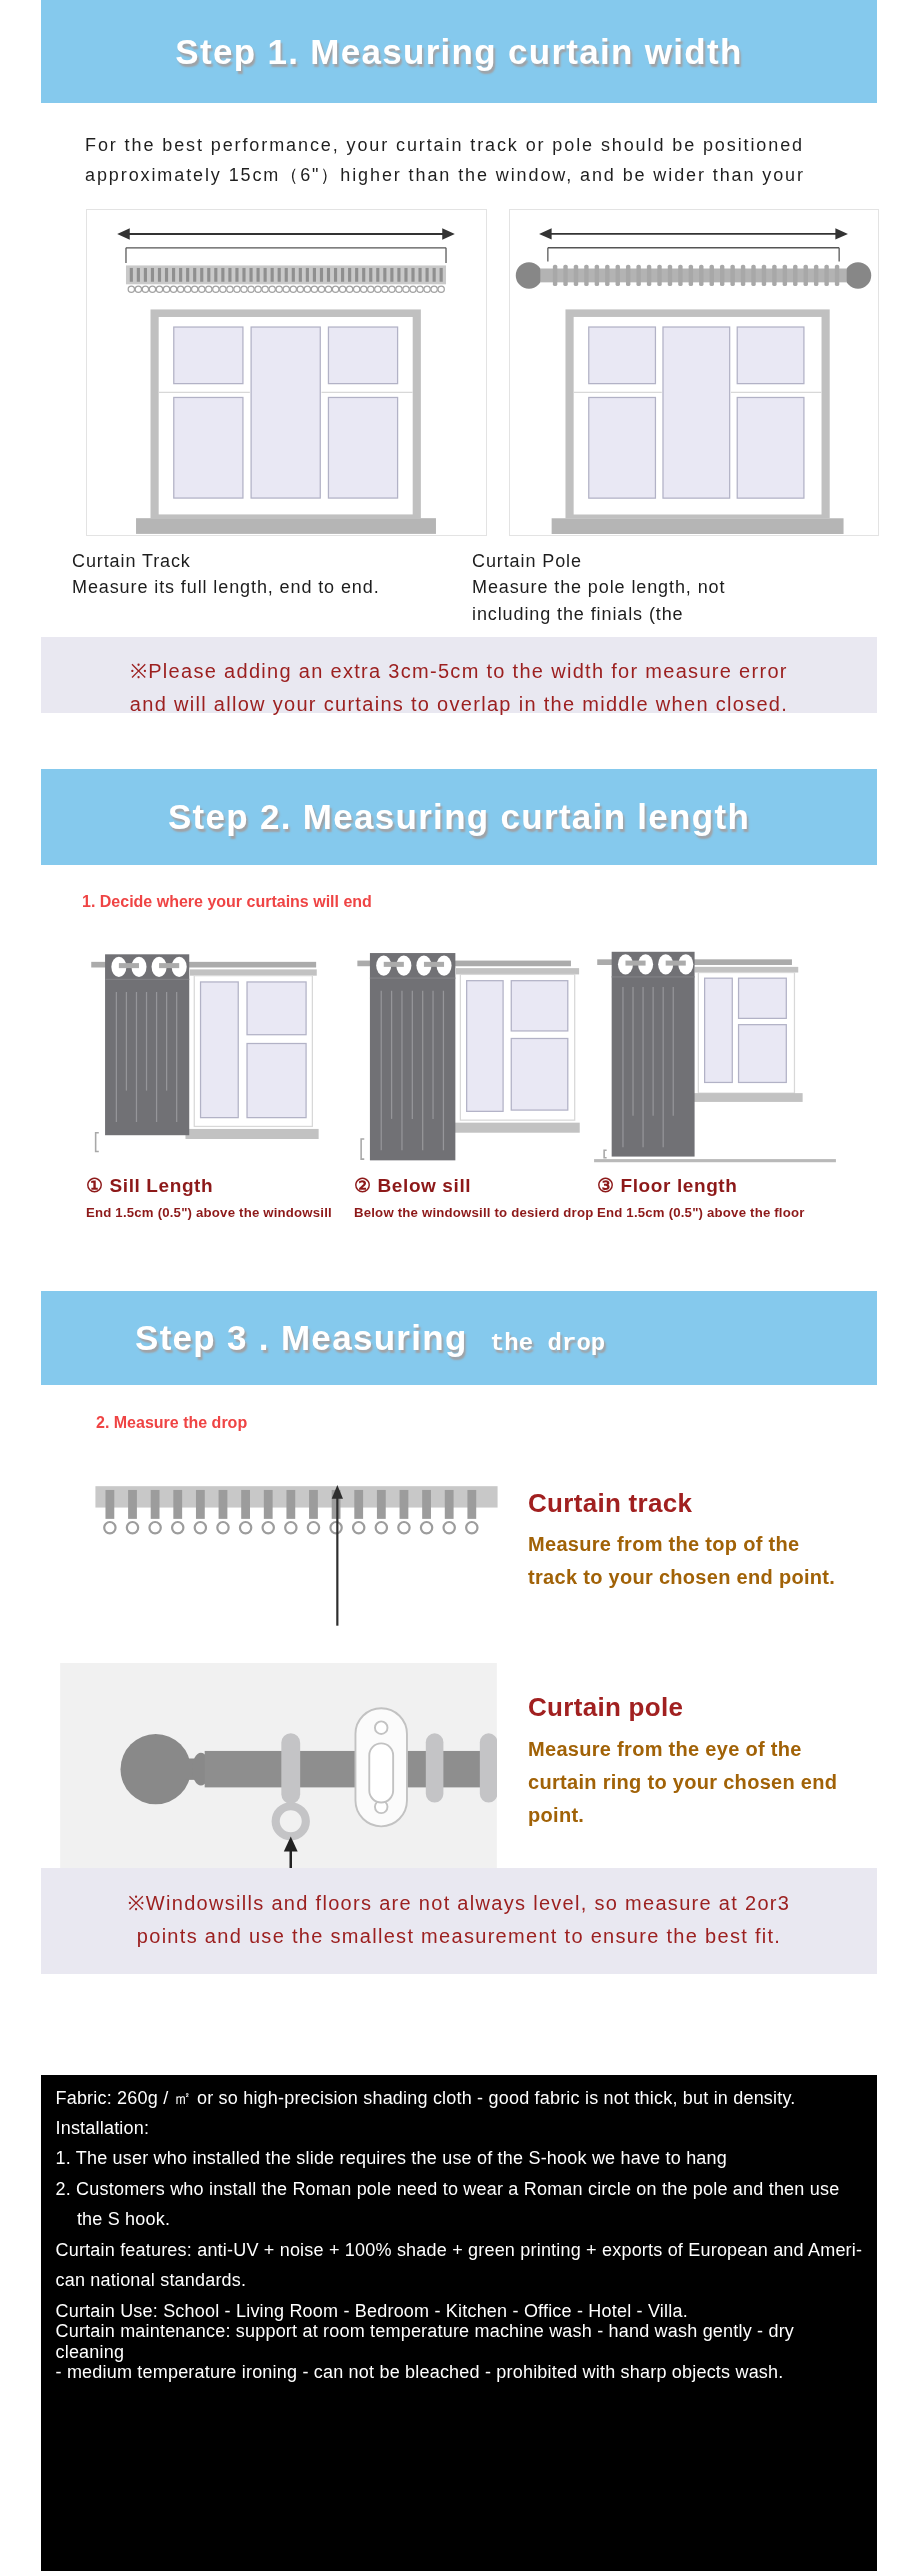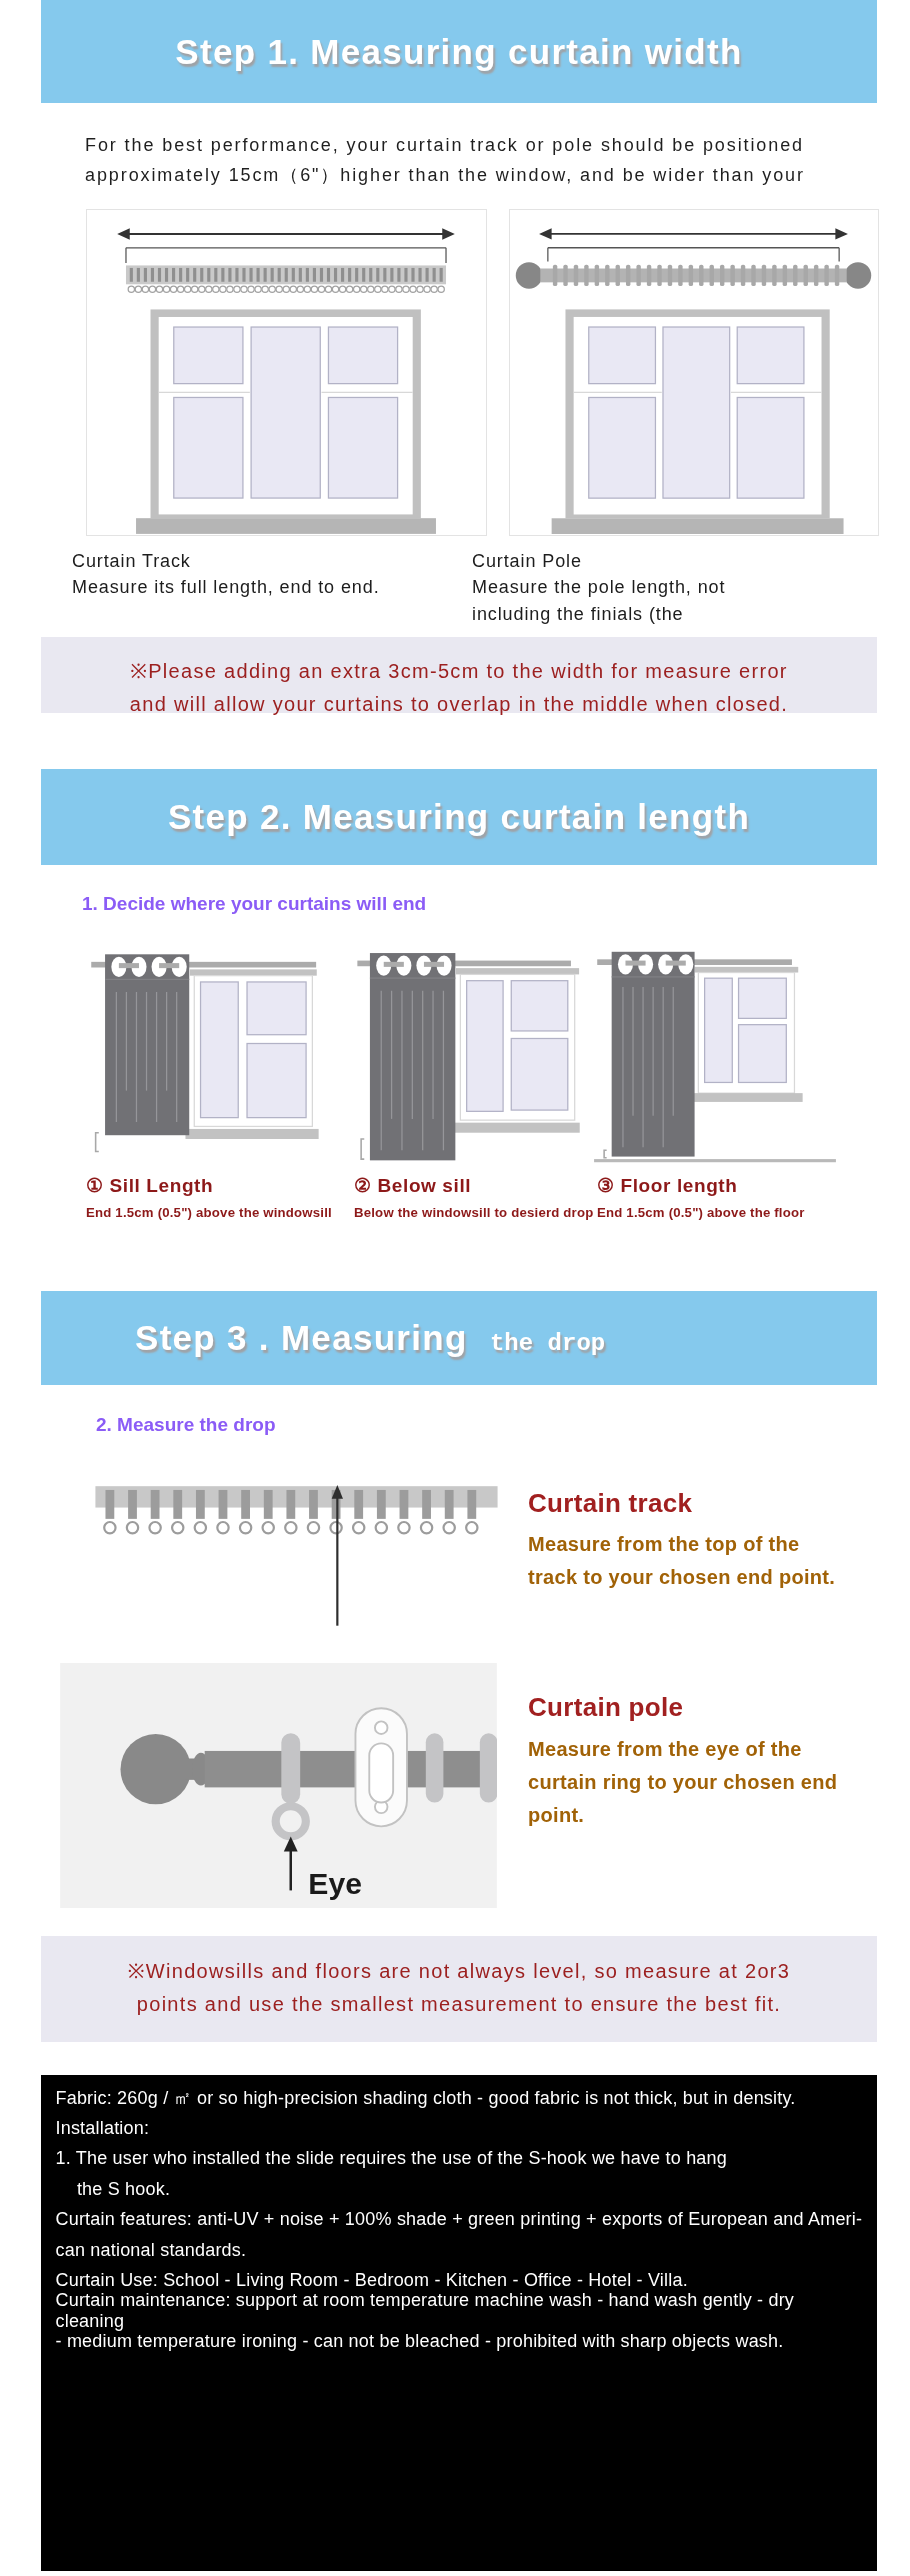--- a/index.html
+++ b/index.html
@@ -9,21 +9,21 @@
   .banner{position:absolute;left:41px;width:836px;background:#85c9ed;color:#ffffff;
           font-weight:700;text-align:center;letter-spacing:1.3px;
           text-shadow:1.9px 2.5px 1.9px #a0a1a4;}
   .banner .bt{display:inline-block;}
   .intro{position:absolute;left:85px;top:130px;font-size:18px;letter-spacing:1.9px;
          line-height:30px;color:#1f1f1f;}
   .dbox{position:absolute;border:0.6px solid #e3e3e3;background:#ffffff;}
   .lbl{position:absolute;font-size:18px;letter-spacing:0.9px;color:#1d1d1d;line-height:26.4px;}
   .note{position:absolute;left:41px;width:836px;background:#e9e8f1;color:#9c2020;
         font-size:20px;letter-spacing:1.3px;text-align:center;line-height:33px;}
-  .h-black{position:absolute;font-weight:700;font-size:19px;color:#8b5cf6;letter-spacing:0px;}
+  .h-black{position:absolute;font-weight:700;font-size:16px;color:#ef4444;letter-spacing:0px;}
   .opt-h{position:absolute;font-weight:700;font-size:19px;color:#8d1919;letter-spacing:0.6px;}
   .opt-d{position:absolute;font-weight:700;font-size:13.2px;color:#8d1919;letter-spacing:0.2px;}
   .red-h{position:absolute;font-weight:700;font-size:26px;color:#a12020;letter-spacing:0.3px;}
   .red-b{position:absolute;font-weight:700;font-size:20px;color:#a16207;letter-spacing:0.3px;line-height:33px;}
   .footer{position:absolute;left:41px;top:2075px;width:836px;height:496px;background:#000000;}
   .footer-text{position:absolute;left:14.5px;top:7.5px;right:12.6px;color:#ffffff;font-size:18px;
                letter-spacing:0.2px;}
   .fline{height:30.5px;display:flex;align-items:center;}
   .fline.indent{padding-left:21.4px;}
   svg{display:block;}
@@ -442,32 +442,33 @@
       <text x="395" y="368" font-size="48" font-weight="bold" fill="#1a1a1a">Eye</text>
     </svg>
   </div>
   <div class="red-h" style="left:528px;top:1692px;">Curtain pole</div>
   <div class="red-b" style="left:528px;top:1733px;">
     <div>Measure from the eye of the</div>
     <div>curtain ring to your chosen end</div>
     <div>point.</div>
   </div>
 
-  <div class="note" style="top:1936px;height:106px;">
+  <div class="note" style="top:1868px;height:106px;">
     <div style="padding-top:19px;">
       <div>※Windowsills and floors are not always level, so measure at 2or3</div>
       <div>points and use the smallest measurement to ensure the best fit.</div>
     </div>
   </div>
 
   <div class="footer">
     <div class="footer-text">
       <div class="fline">Fabric: 260g / ㎡ or so high-precision shading cloth - good fabric is not thick, but in density.</div>
       <div class="fline">Installation:</div>
       <div class="fline">1. The user who installed the slide requires the use of the S-hook we have to hang</div>
+      <div class="fline">2. Customers who install the Roman pole need to wear a Roman circle on the pole and then use</div>
       <div class="fline indent">the S hook.</div>
       <div class="fline">Curtain features: anti-UV + noise + 100% shade + green printing + exports of European and Ameri-</div>
       <div class="fline">can national standards.</div>
       <div class="fline">Curtain Use: School - Living Room - Bedroom - Kitchen - Office - Hotel - Villa.</div>
       <div class="fline">Curtain maintenance: support at room temperature machine wash - hand wash gently - dry cleaning</div>
       <div class="fline">- medium temperature ironing - can not be bleached - prohibited with sharp objects wash.</div>
     </div>
   </div>
 
 </div>

